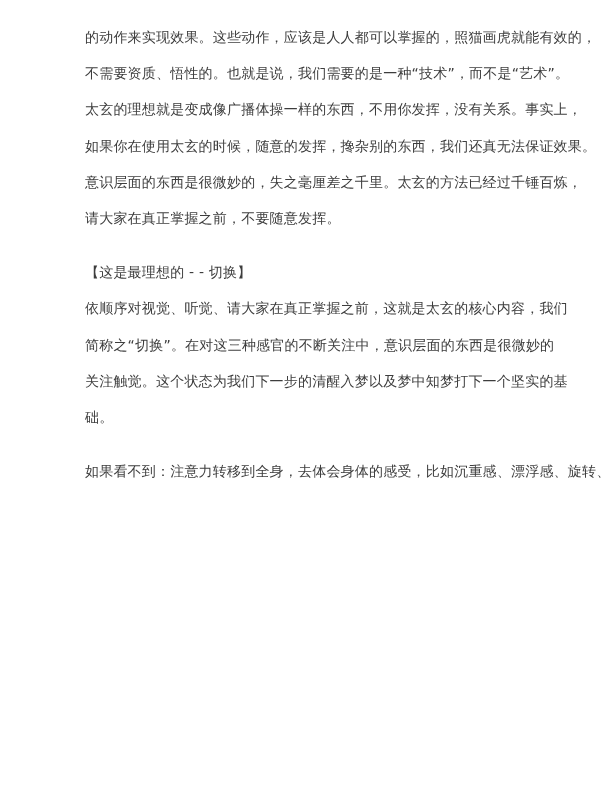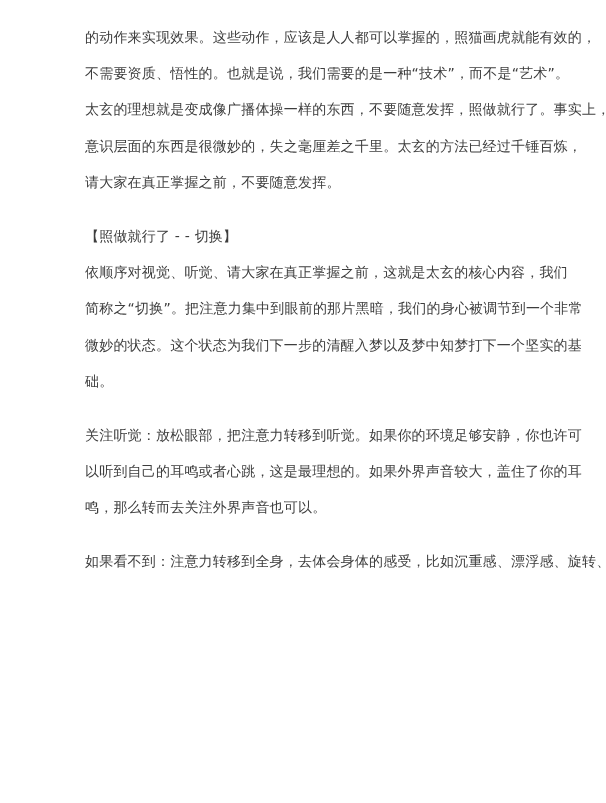--- a/index.html
+++ b/index.html
@@ -39,41 +39,37 @@
 </style>
 </head>
 <body>
 
 <div class="page">
   <div class="text-block">
 
     <div class="para">
       <span class="line">的动作来实现效果。这些动作，应该是人人都可以掌握的，照猫画虎就能有效的，</span>
       <span class="line">不需要资质、悟性的。也就是说，我们需要的是一种“技术”，而不是“艺术”。</span>
-      <span class="line">太玄的理想就是变成像广播体操一样的东西，不要随意发挥，照做就行了。事实上，</span>
+      <span class="line">太玄的理想就是变成像广播体操一样的东西，不用你发挥，没有关系。事实上，</span>
+      <span class="line">如果你在使用太玄的时候，随意的发挥，搀杂别的东西，我们还真无法保证效果。</span>
       <span class="line">意识层面的东西是很微妙的，失之毫厘差之千里。太玄的方法已经过千锤百炼，</span>
       <span class="line">请大家在真正掌握之前，不要随意发挥。</span>
     </div>
 
     <div class="para heading">
-      <span class="line">【照做就行了 - - 切换】</span>
+      <span class="line">【这是最理想的 - - 切换】</span>
     </div>
 
     <div class="para">
       <span class="line">依顺序对视觉、听觉、请大家在真正掌握之前，这就是太玄的核心内容，我们</span>
-      <span class="line">简称之“切换”。把注意力集中到眼前的那片黑暗，我们的身心被调节到一个非常</span>
-      <span class="line">微妙的状态。这个状态为我们下一步的清醒入梦以及梦中知梦打下一个坚实的基</span>
+      <span class="line">简称之“切换”。在对这三种感官的不断关注中，意识层面的东西是很微妙的</span>
+      <span class="line">关注触觉。这个状态为我们下一步的清醒入梦以及梦中知梦打下一个坚实的基</span>
       <span class="line">础。</span>
     </div>
 
 
-    <div class="para">
-      <span class="line">关注听觉：放松眼部，把注意力转移到听觉。如果你的环境足够安静，你也许可</span>
-      <span class="line">以听到自己的耳鸣或者心跳，这是最理想的。如果外界声音较大，盖住了你的耳</span>
-      <span class="line">鸣，那么转而去关注外界声音也可以。</span>
-    </div>
 
     <div class="para">
       <span class="line">如果看不到：注意力转移到全身，去体会身体的感受，比如沉重感、漂浮感、旋转、</span>
     </div>
 
   </div>
 </div>
 
 </body></html>

